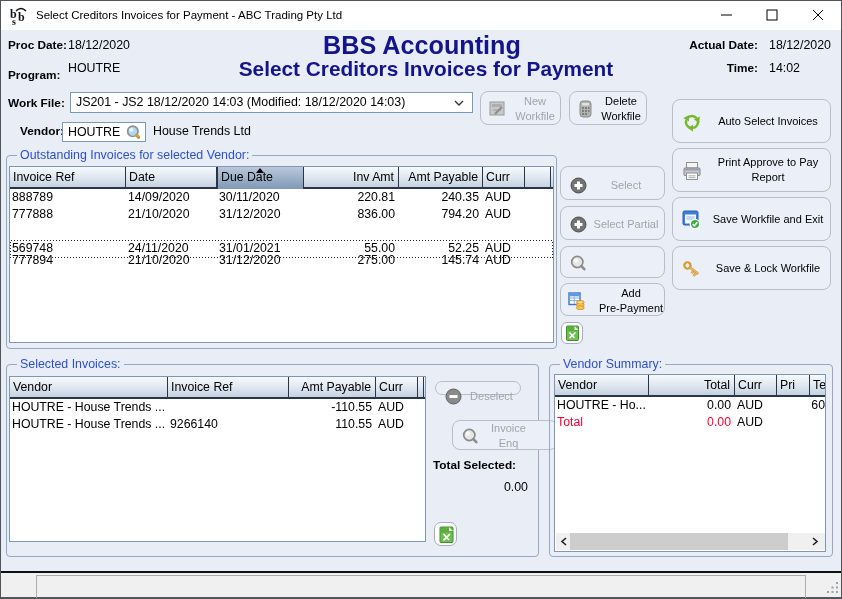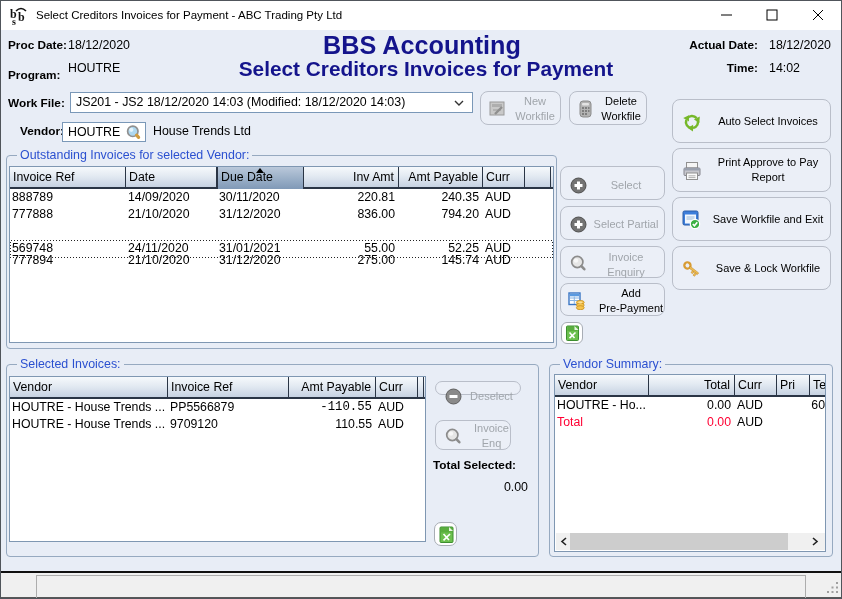--- a/index.html
+++ b/index.html
@@ -237,21 +237,20 @@
     <rect x="7" y="4.5" width="3" height="8" fill="#fff"></rect>
   </svg>
   <div class="btxt dis" style="left:26px; top:10px; width:78px;">Select Partial</div>
 </div>
 <div class="abs btn" style="left:560px; top:246px; width:105px; height:32px;">
   <svg class="ic" style="left:9px; top:8px;" width="17" height="17" viewBox="0 0 17 17">
     <circle cx="7.3" cy="7" r="5.6" fill="#e6e6e6" stroke="#8c8c8c" stroke-width="1.7"></circle>
     <circle cx="6" cy="5.6" r="2.2" fill="#f7f7f7"></circle>
     <line x1="11.4" y1="11.2" x2="14.3" y2="14.2" stroke="#8c8c8c" stroke-width="2.6" stroke-linecap="round"></line>
   </svg>
-  <div class="btxt dis" style="left:30px; top:3px; width:70px;">Invoice Enquiry</div>
 </div>
 <div class="abs btn" style="left:560px; top:283px; width:105px; height:33px;">
   <svg class="ic" style="left:7px; top:8px;" width="18" height="18" viewBox="0 0 18 18">
     <rect x="1" y="1" width="11" height="11.5" fill="#fdfdfd" stroke="#3a76c4" stroke-width="1.4"></rect>
     <rect x="1.7" y="1.7" width="9.6" height="2.6" fill="#5a9ae0"></rect>
     <g stroke="#88b4e4" stroke-width="1">
       <line x1="2" y1="6" x2="11" y2="6"></line>
         <line x1="2" y1="8.5" x2="11" y2="8.5"></line>
       <line x1="6.3" y1="4.5" x2="6.3" y2="12"></line>
     </g>
@@ -279,39 +278,38 @@
 <div class="abs tbl" style="left:9px; top:376px; width:417px; height:166px;">
   <div class="thead">
     <div class="th" style="left:0; width:158px;">Vendor</div>
     <div class="th" style="left:158px; width:121px;">Invoice Ref</div>
     <div class="th r" style="left:279px; width:87px;">Amt Payable</div>
     <div class="th" style="left:366px; width:42px;">Curr</div>
     <div class="th" style="left:408px; width:6px;"></div>
   </div>
   <div class="row" style="top:22px;">
     <div class="c" style="left:0; width:158px;">HOUTRE - House Trends ...</div>
-    <div class="c" style="left:158px; width:121px;">PP5566879</div>
-    <div class="c r" style="left:279px; width:87px;font-family:Liberation Mono, monospace;">-110.55</div>
+    <div class="c r" style="left:279px; width:87px;">-110.55</div>
     <div class="c" style="left:366px; width:42px;">AUD</div>
   </div>
   <div class="row" style="top:39px;">
     <div class="c" style="left:0; width:158px;">HOUTRE - House Trends ...</div>
-    <div class="c" style="left:158px; width:121px;">9709120</div>
+    <div class="c" style="left:158px; width:121px;">9266140</div>
     <div class="c r" style="left:279px; width:87px;">110.55</div>
     <div class="c" style="left:366px; width:42px;">AUD</div>
   </div>
 </div>
 <div class="abs btn" style="left:435px; top:381px; width:86px; height:14px;border-radius:11px;">
   <svg class="ic" style="left:9px; top:6px;" width="17" height="17" viewBox="0 0 17 17">
     <circle cx="8.5" cy="8.5" r="7.5" fill="#8a8a8a" stroke="#5f5f5f"></circle>
     <rect x="4.5" y="7" width="8" height="3" fill="#fff"></rect>
   </svg>
   <div class="btxt dis" style="left:28px; top:7px; width:55px;">Deselect</div>
 </div>
-<div class="abs btn" style="left:435px; top:420px; width:76px; height:30px;">
+<div class="abs btn" style="left:452px; top:420px; width:106px; height:30px;">
   <svg class="ic" style="left:9px; top:7px;" width="17" height="17" viewBox="0 0 17 17">
     <circle cx="7.3" cy="7" r="5.6" fill="#e6e6e6" stroke="#8c8c8c" stroke-width="1.7"></circle>
     <circle cx="6" cy="5.6" r="2.2" fill="#f7f7f7"></circle>
     <line x1="11.4" y1="11.2" x2="14.3" y2="14.2" stroke="#8c8c8c" stroke-width="2.6" stroke-linecap="round"></line>
   </svg>
   <div class="btxt dis" style="left:28px; top:0px; width:55px;">Invoice Enq</div>
 </div>
 <div class="abs b" style="left:433px; top:458px;">Total Selected:</div>
 <div class="abs" style="left:428px; top:480px; width:100px; text-align:right;">0.00</div>
 <div class="abs btn" style="left:434px; top:522px; width:23px; height:24px; border-radius:7px; background:#fff; border-color:#a8adb5;">

